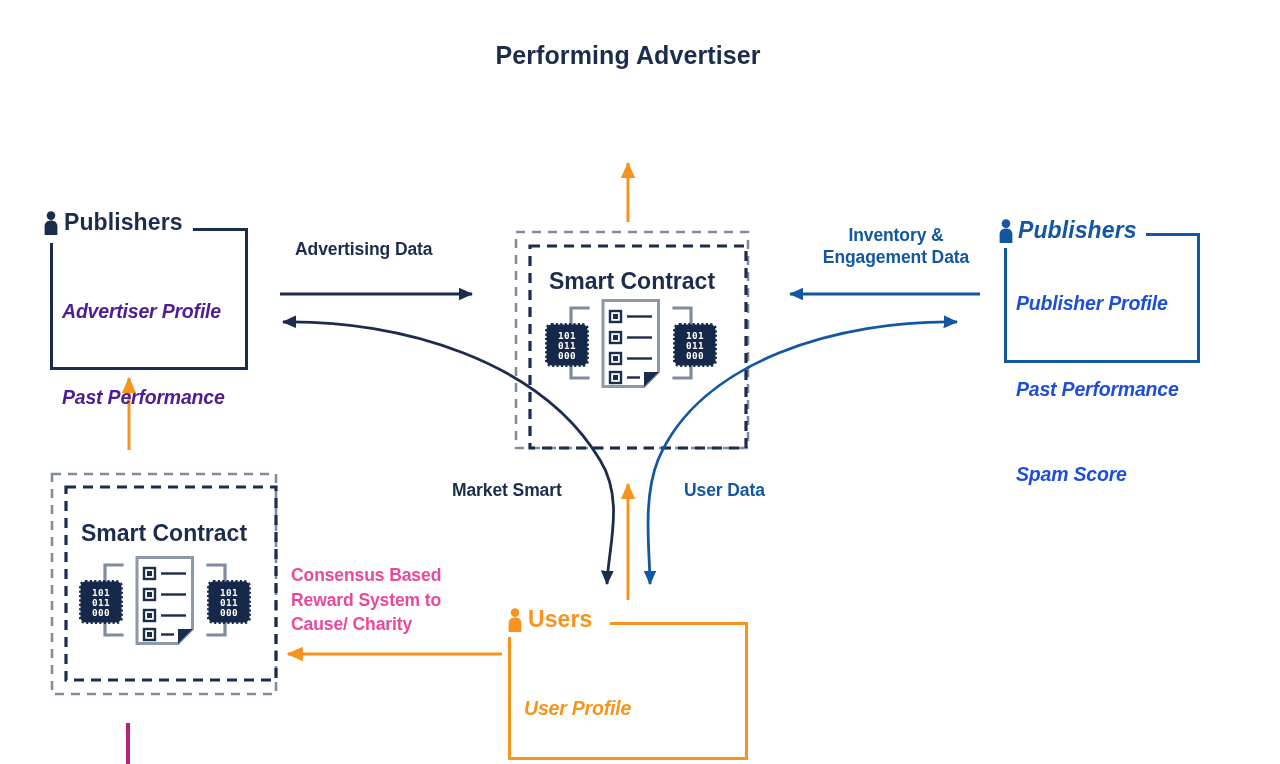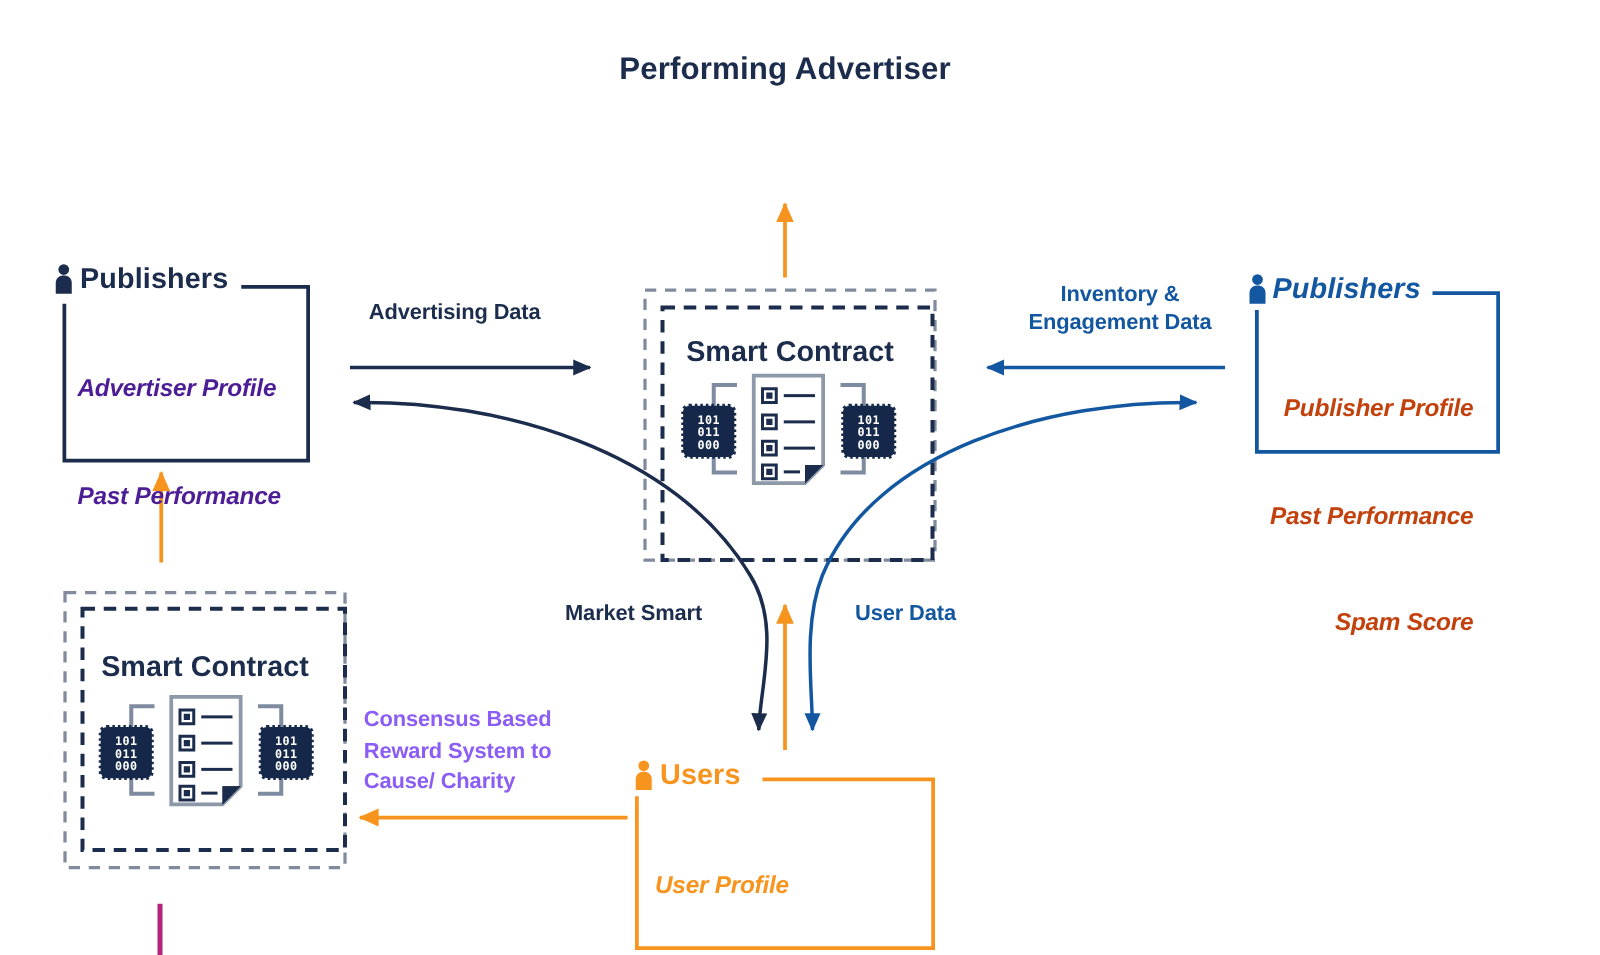--- a/index.html
+++ b/index.html
@@ -147,21 +147,21 @@
     <div>Performing Advertiser</div>
   </div>
 
   <div class="ent-title" style="left:64px; top:209px; color:#1c2c4c;">Publishers</div>
   <div class="ent-list" style="left:62px; top:240px; color:#4c1d95;">
     <div>Advertiser Profile</div>
     <div>Past Performance</div>
   </div>
 
   <div class="ent-title" style="left:1018px; top:217px; color:#1257a0;font-style:italic;">Publishers</div>
-  <div class="ent-list" style="left:1016px; top:256px; color:#c2410c;text-align:right;">
+  <div class="ent-list" style="left:1016px; top:232px; color:#1d4ed8;">
     <div>Publisher Profile</div>
     <div>Past Performance</div>
     <div>Spam Score</div>
   </div>
 
   <div class="ent-title" style="left:528px; top:606px; color:#f7941e;">Users</div>
   <div class="ent-list" style="left:524px; top:637px; color:#f7941e;">
     <div>User Profile</div>
     
     
@@ -173,17 +173,17 @@
 
   <div class="arrowlbl" style="left:295px; top:238px; color:#1c2c4c;">Advertising Data</div>
 
   <div class="arrowlbl" style="left:799px; top:224px; color:#1257a0; text-align:center; width:194px;">Inventory &amp;
 Engagement Data</div>
 
   <div class="arrowlbl" style="left:452px; top:479px; color:#1c2c4c;">Market Smart</div>
 
   <div class="arrowlbl" style="left:684px; top:479px; color:#1257a0;">User Data</div>
 
-  <div class="arrowlbl" style="left:291px; top:563px; color:#8b5cf6; line-height:24.5px;">Consensus Based
+  <div class="arrowlbl" style="left:291px; top:563px; color:#ec4899; line-height:24.5px;">Consensus Based
 Reward System to
 Cause/ Charity</div>
 
 </div>
 
 </body></html>

